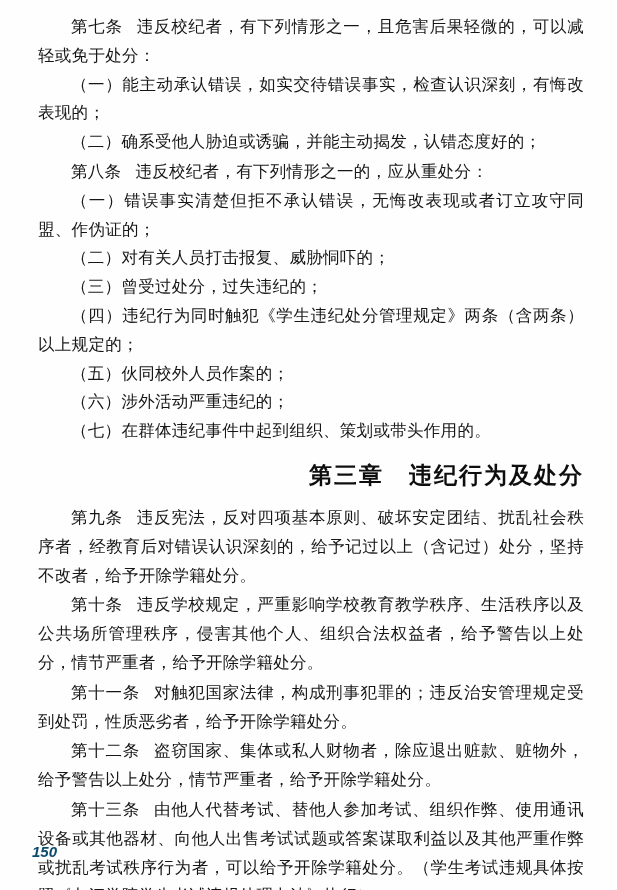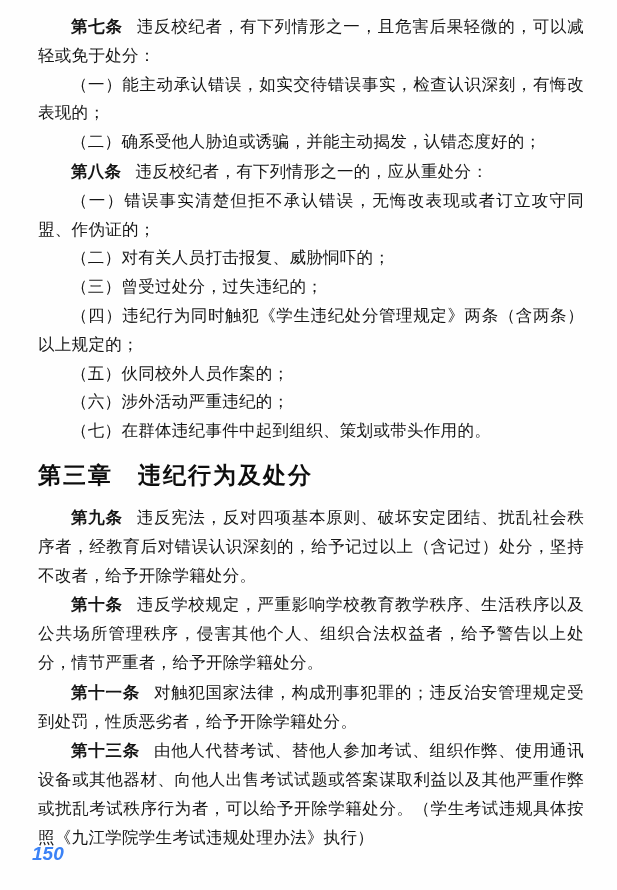--- a/index.html
+++ b/index.html
@@ -22,41 +22,41 @@
   }
   p.para {
     margin: 0;
     font-size: 16.5px;
     line-height: 28.8px;
     text-align: justify;
     text-indent: 2em;
     letter-spacing: 0.3px;
   }
   .lead {
-    font-weight: bold;
+    font-weight: normal;
     font-family: "Liberation Sans", "DejaVu Sans", sans-serif;
     margin-right: 0.85em;
   }
   .chapter-heading {
     margin: 14px 0 12px 0;
     font-size: 23px;
     font-weight: bold;
-    text-align: left;
+    text-align: right;
     letter-spacing: 2px;
     font-family: "Liberation Sans", "DejaVu Sans", sans-serif;
     color: #0e0e0e;
   }
   .page-number {
     position: absolute;
     left: 32px; top: 843px;
     font-style: italic;
     font-weight: 600;
-    font-size: 19px;
+    font-size: 15px;
     font-family: "Liberation Sans", "DejaVu Sans", sans-serif;
-    color: #3b82f6;
+    color: #0c4a6e;
   }
 </style>
 </head>
 <body>
 
 <div class="page">
   <div class="content">
 
     <p class="para"><b class="lead">第七条</b><span>违反校纪者，有下列情形之一，且危害后果轻微的，可以减轻或免于处分：</span></p>
     <p class="para">（一）能主动承认错误，如实交待错误事实，检查认识深刻，有悔改表现的；</p>
@@ -69,18 +69,19 @@
     <p class="para">（四）违纪行为同时触犯《学生违纪处分管理规定》两条（含两条）以上规定的；</p>
     <p class="para">（五）伙同校外人员作案的；</p>
     <p class="para">（六）涉外活动严重违纪的；</p>
     <p class="para">（七）在群体违纪事件中起到组织、策划或带头作用的。</p>
 
     <div class="chapter-heading">第三章　违纪行为及处分</div>
 
     <p class="para"><b class="lead">第九条</b><span>违反宪法，反对四项基本原则、破坏安定团结、扰乱社会秩序者，经教育后对错误认识深刻的，给予记过以上（含记过）处分，坚持不改者，给予开除学籍处分。</span></p>
     <p class="para"><b class="lead">第十条</b><span>违反学校规定，严重影响学校教育教学秩序、生活秩序以及公共场所管理秩序，侵害其他个人、组织合法权益者，给予警告以上处分，情节严重者，给予开除学籍处分。</span></p>
     <p class="para"><b class="lead">第十一条</b><span>对触犯国家法律，构成刑事犯罪的；违反治安管理规定受到处罚，性质恶劣者，给予开除学籍处分。</span></p>
+    <p class="para"><b class="lead">第十二条</b><span>盗窃国家、集体或私人财物者，除应退出赃款、赃物外，给予警告以上处分，情节严重者，给予开除学籍处分。</span></p>
     <p class="para"><b class="lead">第十三条</b><span>由他人代替考试、替他人参加考试、组织作弊、使用通讯设备或其他器材、向他人出售考试试题或答案谋取利益以及其他严重作弊或扰乱考试秩序行为者，可以给予开除学籍处分。（学生考试违规具体按照《九江学院学生考试违规处理办法》执行）</span></p>
 
   </div>
 
   <div class="page-number">150</div>
 </div>
 
 </body></html>

